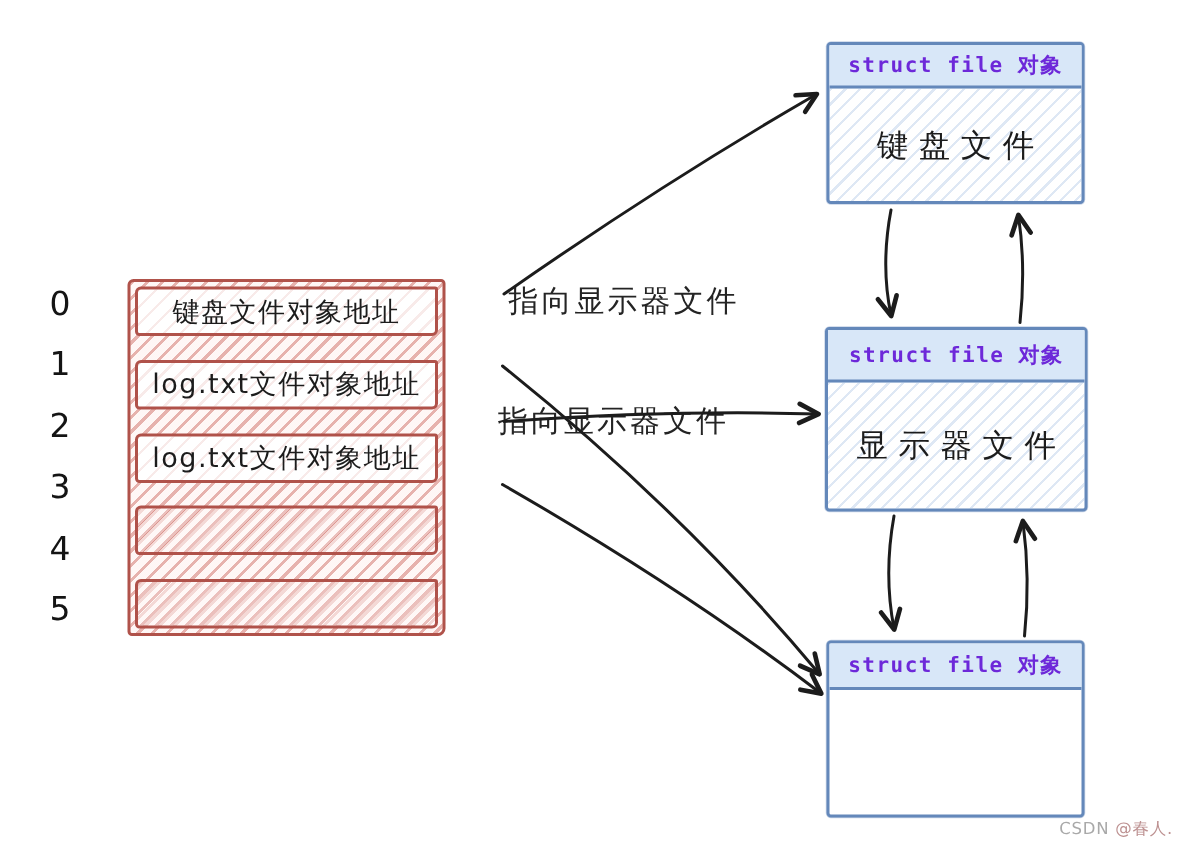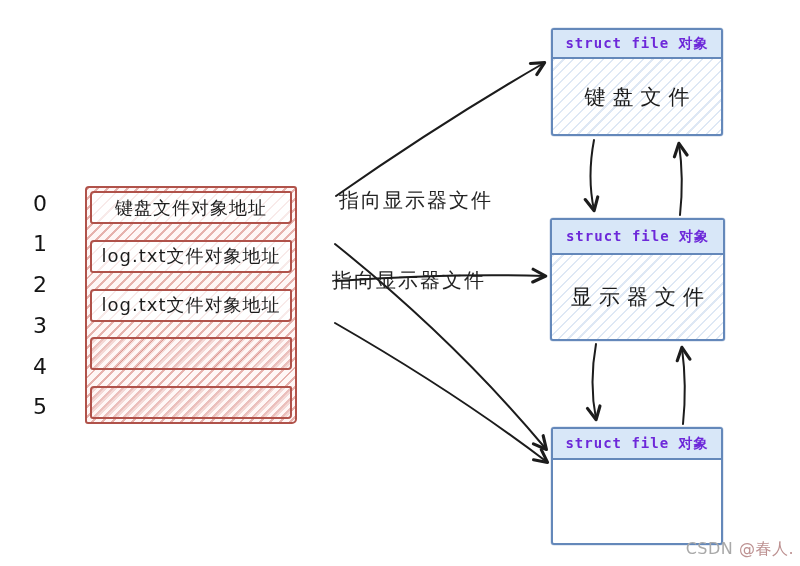--- a/index.html
+++ b/index.html
@@ -62,21 +62,21 @@
   
   .annot{
     position:absolute;font-size:20px;letter-spacing:2px;color:#242424;white-space:nowrap;
   }
   #annot-keyboard{left:339px;top:187px;}
   #annot-display{left:332px;top:267px;}
   
   #arrows{position:absolute;left:0;top:0;width:800px;height:566px;pointer-events:none;}
   
   .watermark{
-    position:absolute;right:6px;bottom:6px;font-size:16px;letter-spacing:0.5px;
+    position:absolute;right:18px;bottom:6px;font-size:11px;letter-spacing:0.5px;
   }
   .watermark .wm-brand{color:#a9a9a9;}
   .watermark .wm-author{color:#bd9191;}
 </style>
 </head>
 <body>
 
 <div id="canvas">
 
   <div class="fd-index-col">

